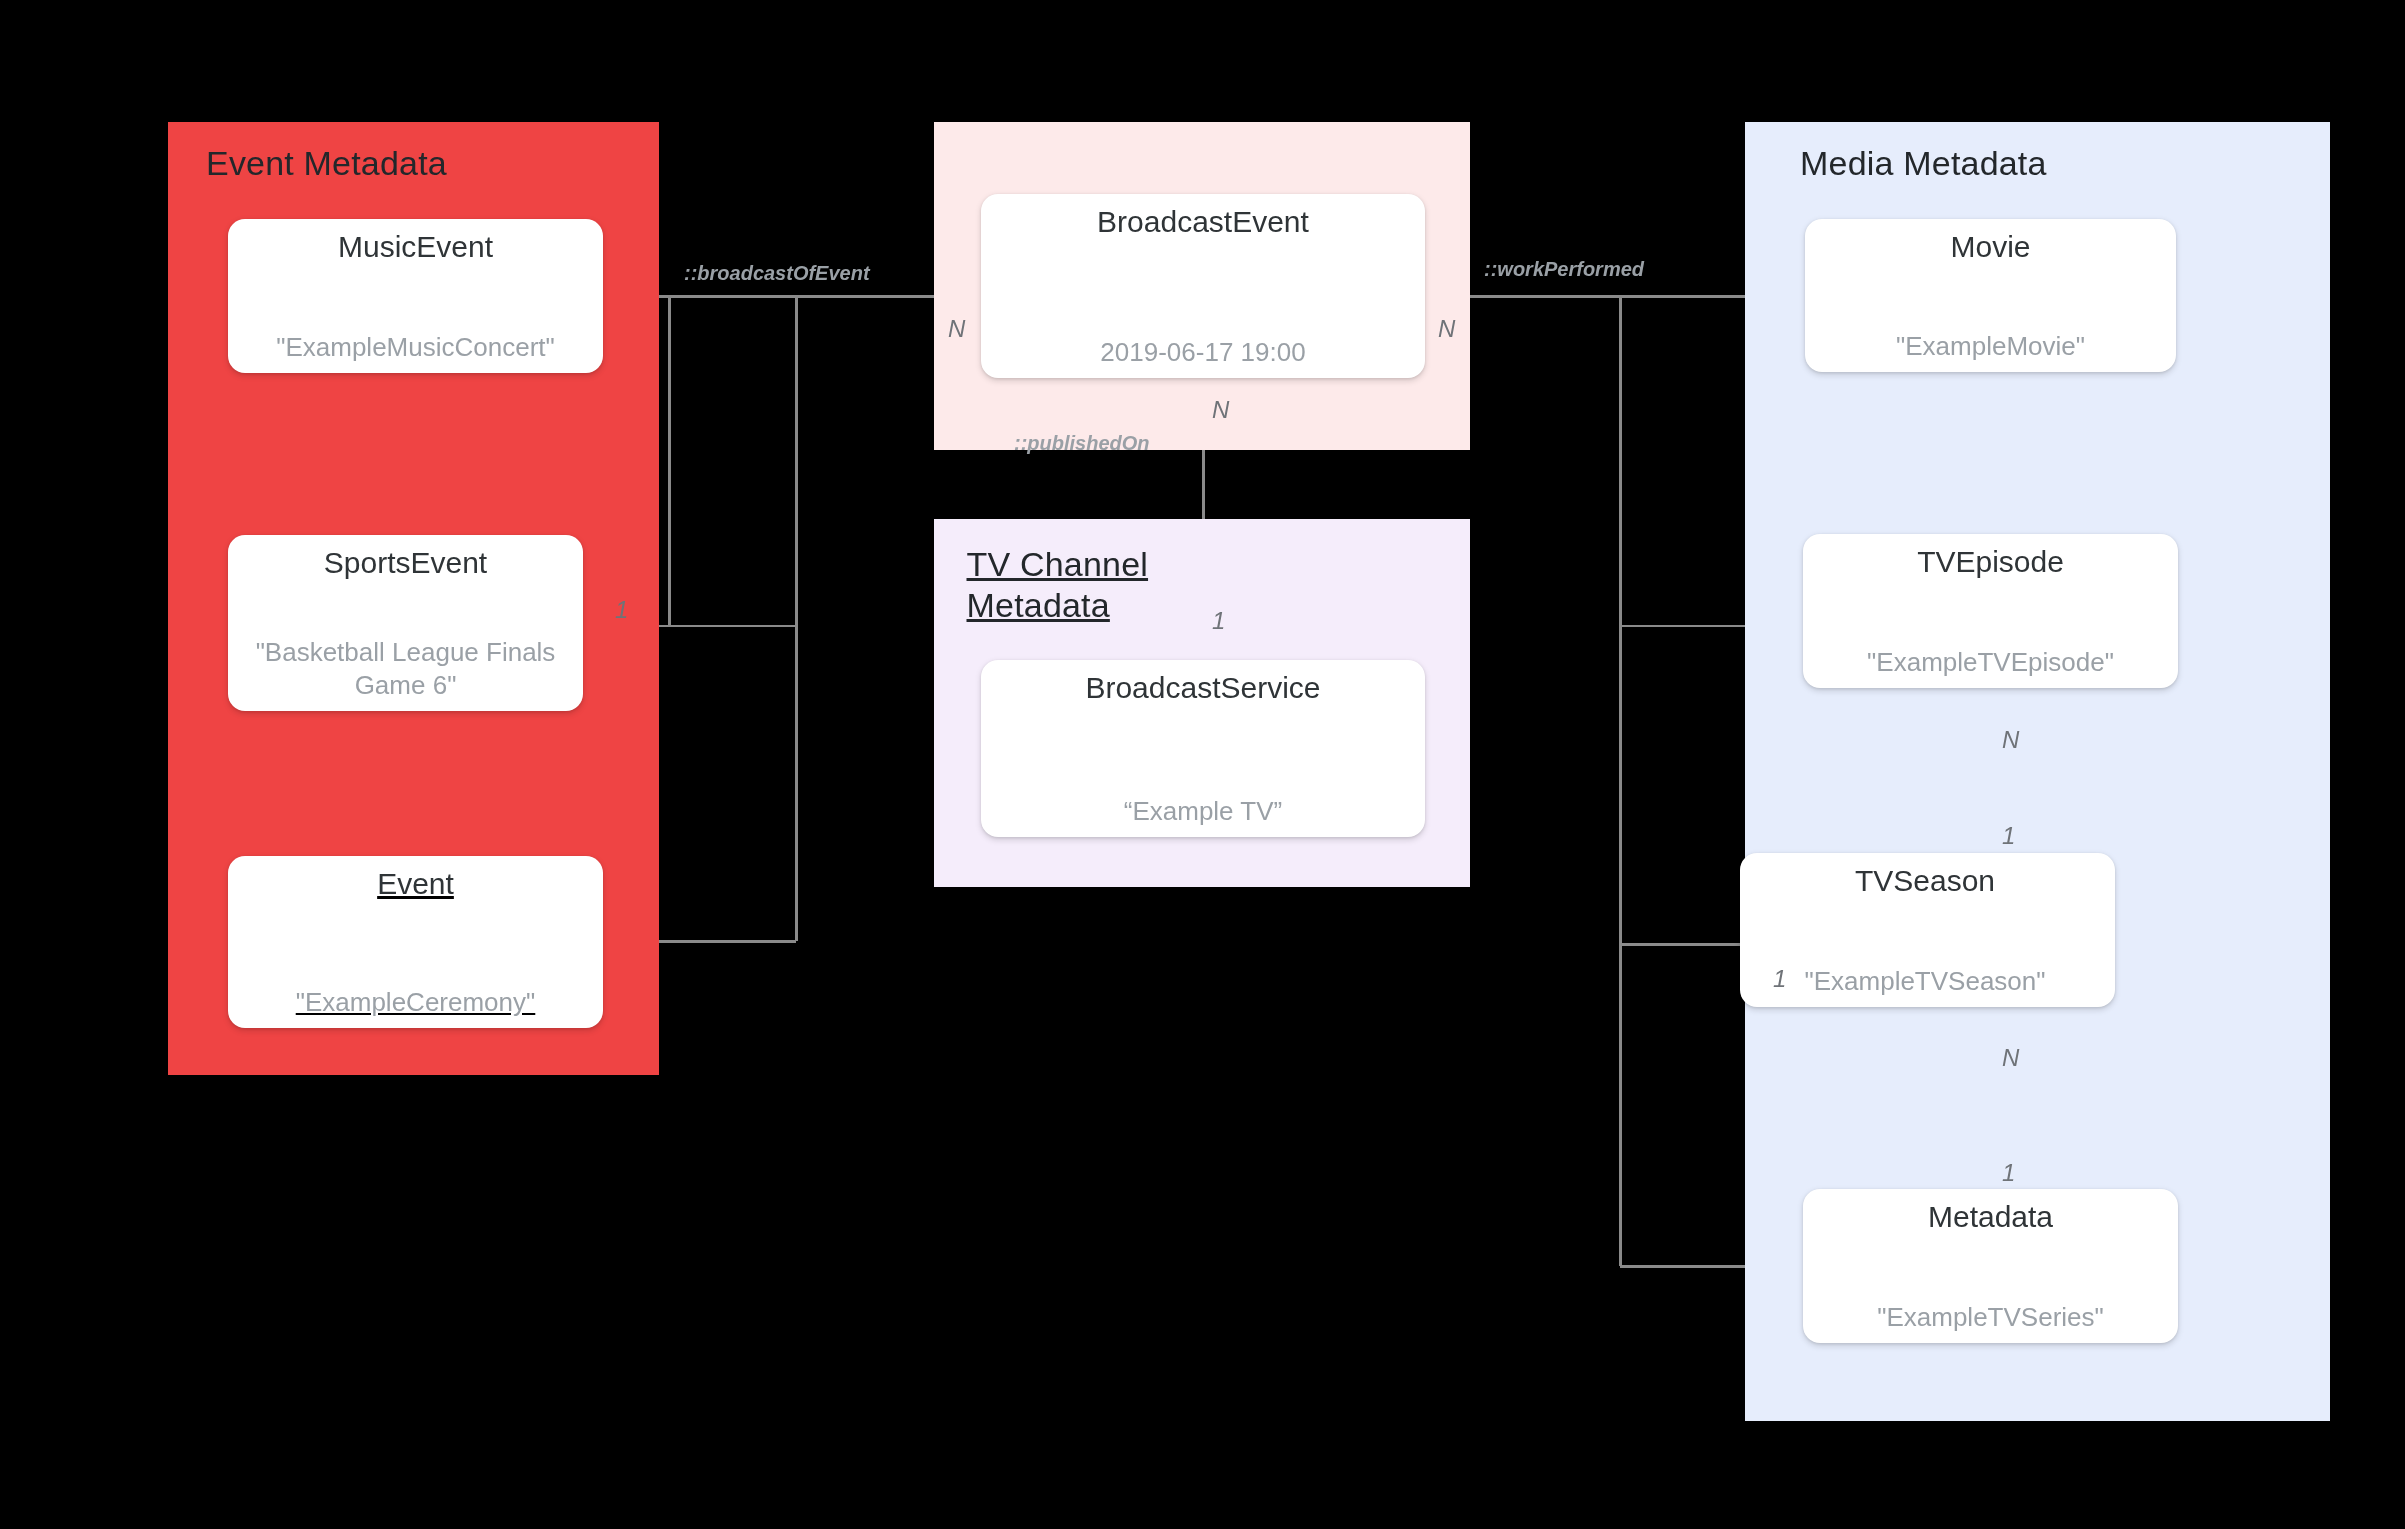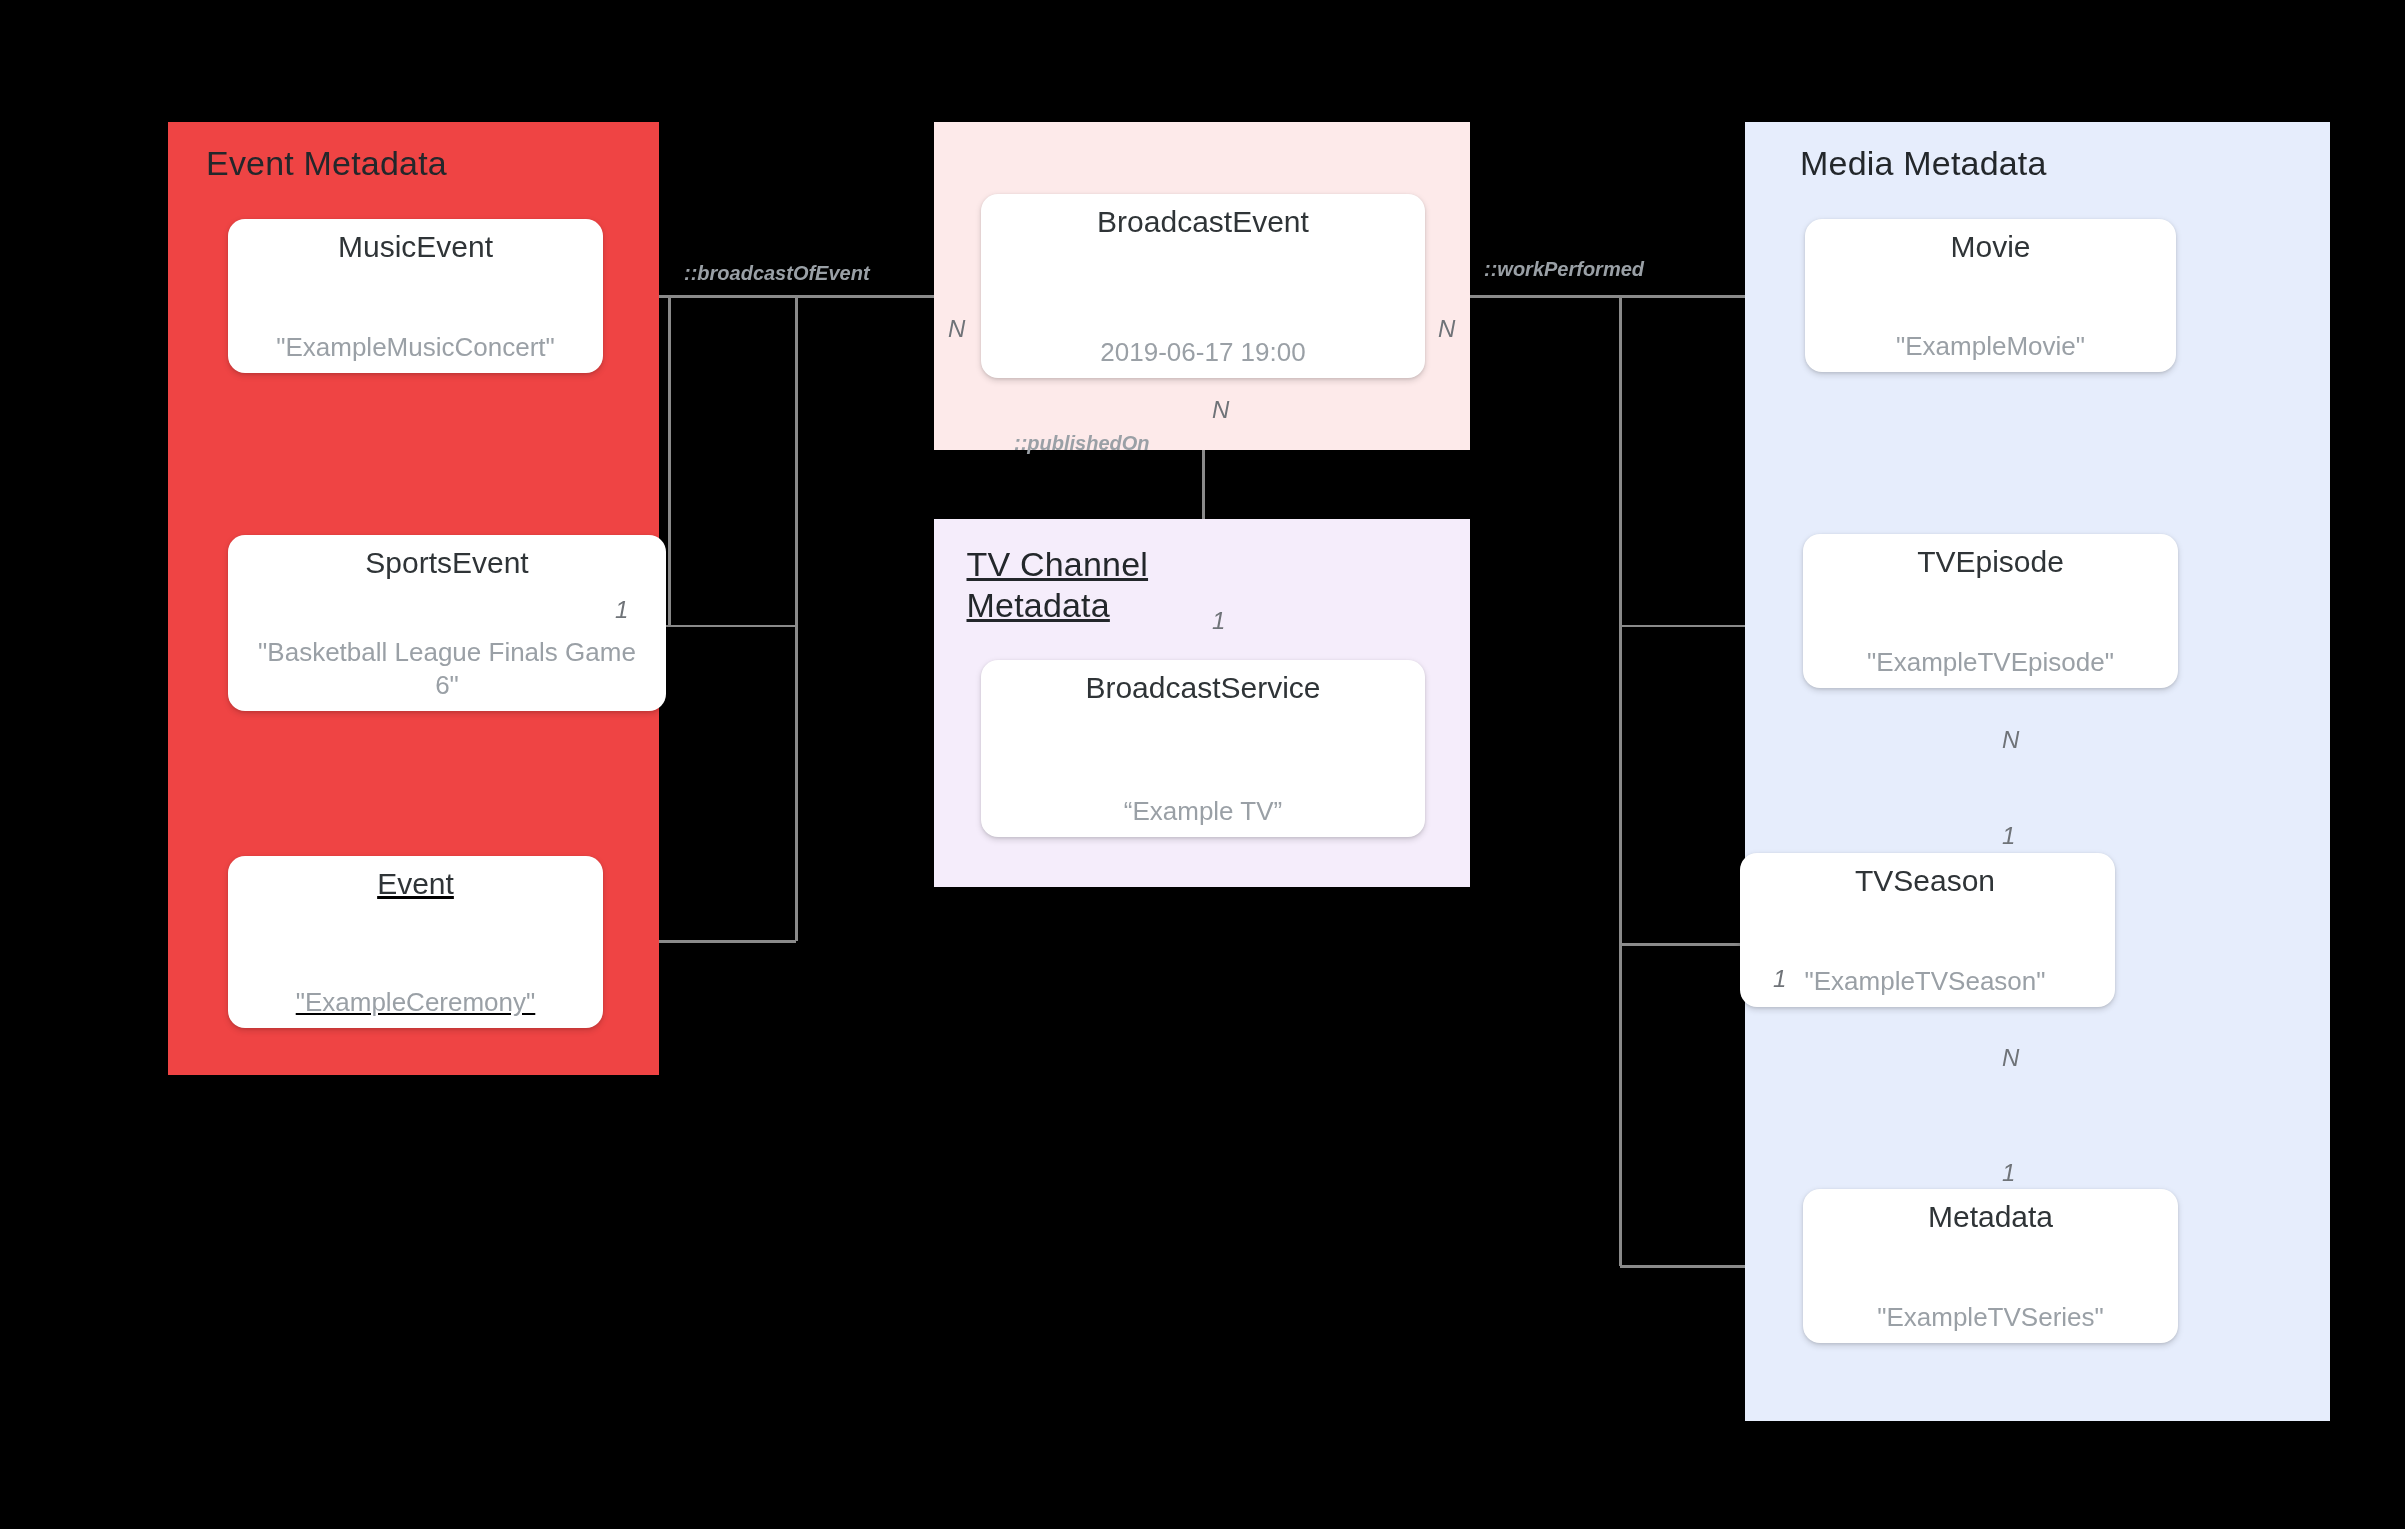--- a/index.html
+++ b/index.html
@@ -134,21 +134,21 @@
 
   <div class="panel" id="panel-3" style="left: 1745px; top: 122px; width: 585px; height: 1299px; background: rgb(230, 237, 252);">
     <div class="panel-title" style="left: 55px; top: 21px;">Media Metadata</div>
   </div>
 
   <div class="node" id="node-0" style="left: 228px; top: 219px; width: 375px; height: 154px;">
     <div class="node-type">MusicEvent</div>
     <div class="node-value">"ExampleMusicConcert"</div>
   </div>
 
-  <div class="node" id="node-1" style="left: 228px; top: 535px; width: 438px; height: 176px;">
+  <div class="node" id="node-1" style="left: 228px; top: 535px; width: 355px; height: 176px;">
     <div class="node-type">SportsEvent</div>
     <div class="node-value">"Basketball League Finals Game 6"</div>
   </div>
 
   <div class="node" id="node-2" style="left: 228px; top: 856px; width: 375px; height: 172px; text-decoration: underline;">
     <div class="node-type">Event</div>
     <div class="node-value">"ExampleCeremony"</div>
   </div>
 
   <div class="node" id="node-3" style="left: 981px; top: 194px; width: 444px; height: 184px;">

